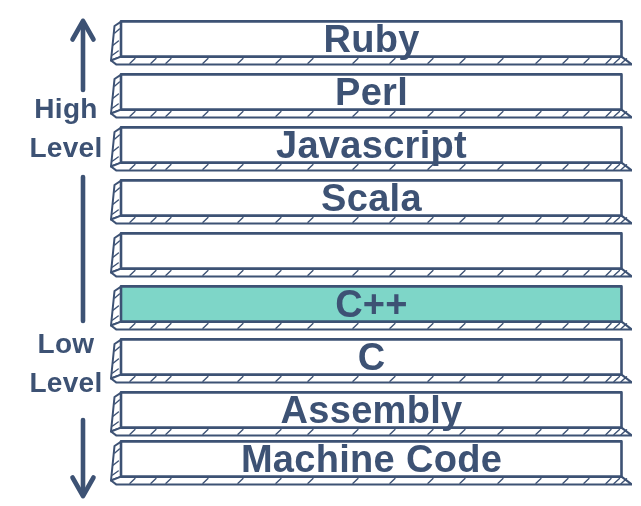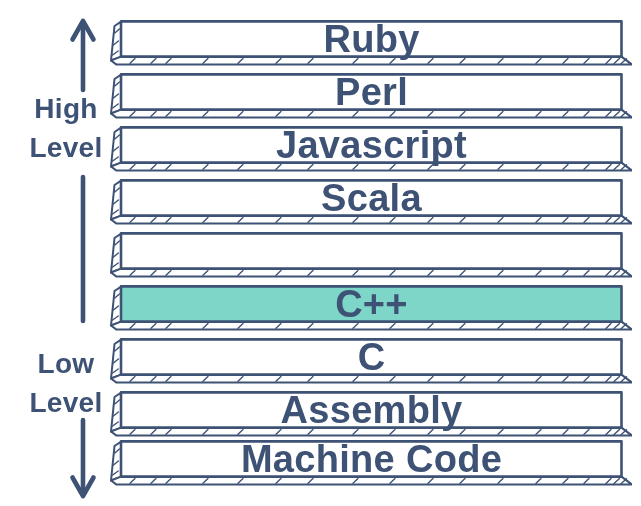--- a/index.html
+++ b/index.html
@@ -31,21 +31,21 @@
     width: 102px;
     text-align: center;
     font-size: 28px;
     line-height: 39px;
     font-weight: 700;
     letter-spacing: 0.3px;
     color: var(--ink, #3D5274);
     white-space: nowrap;
   }
   .axis-label.high { top: 89px; }
-  .axis-label.low  { top: 344px; }
+  .axis-label.low  { top: 324px; }
   .axis-label span { display: block; padding-left: 28px; }
 
   
   .stack {
     position: absolute;
     left: 108px;
     top: 20px;
     width: 524px;
     height: 472px;
   }

